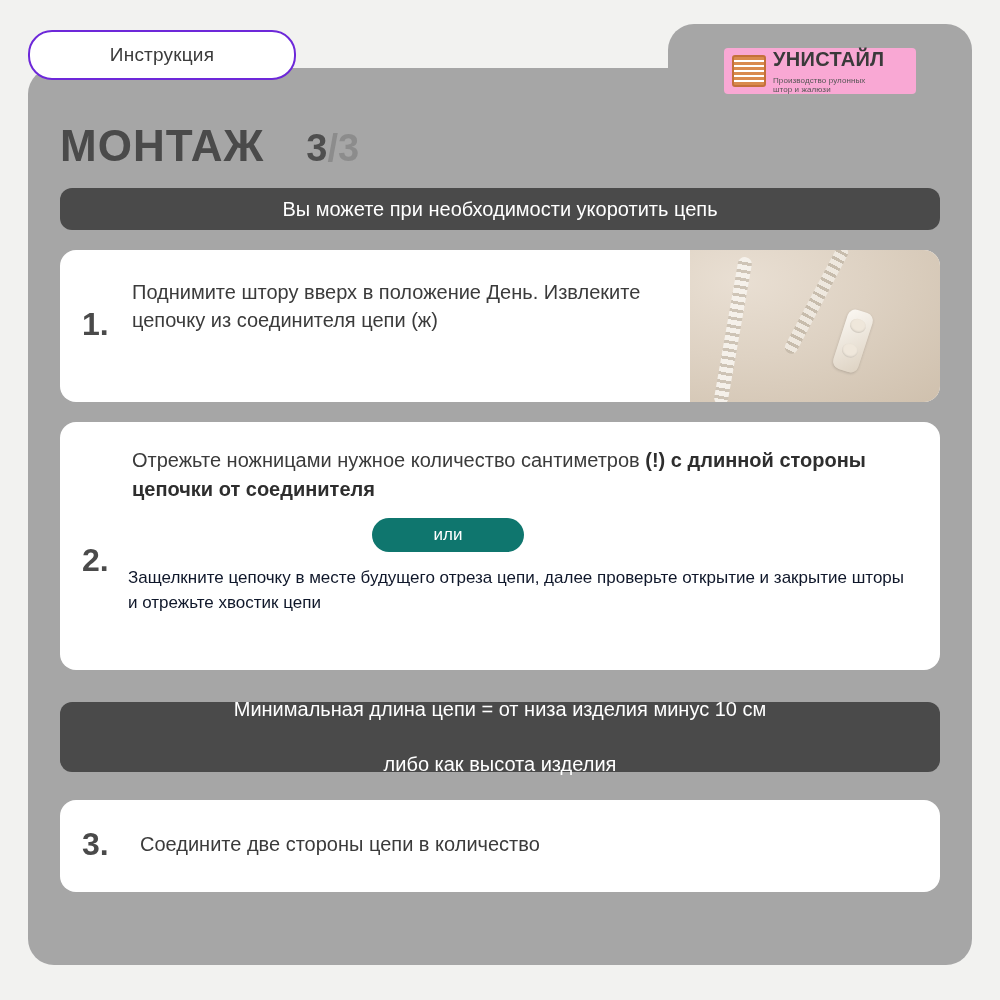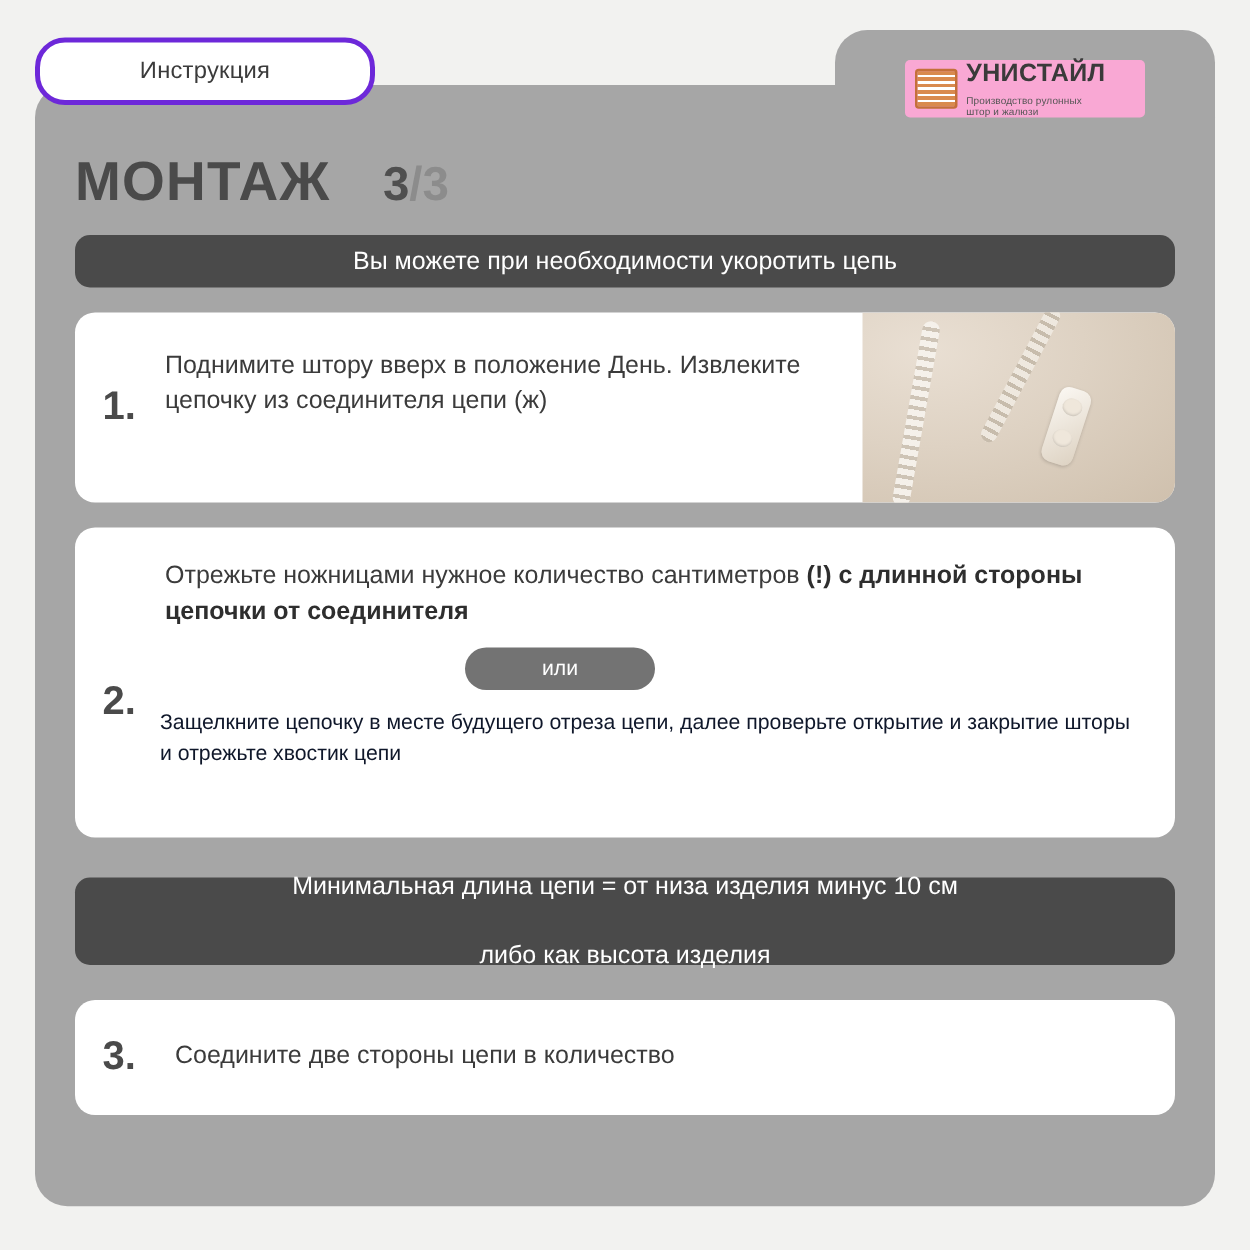--- a/index.html
+++ b/index.html
@@ -23,21 +23,21 @@
   }
 
   
   .instruction-tab {
     position: absolute;
     left: 28px;
     top: 30px;
     width: 264px;
     height: 46px;
     background: #ffffff;
-    border: 4px solid #6d28d9;
+    border: 2px solid #6d28d9;
     border-radius: 24px;
     display: flex;
     align-items: center;
     justify-content: center;
     z-index: 5;
   }
   .instruction-tab span {
     font-size: 19px;
     color: #3b3b3b;
     letter-spacing: 0.2px;
@@ -213,21 +213,21 @@
   .c2-block-a .bold {
     font-weight: bold;
     color: #2e2e2e;
   }
   .or-pill {
     position: absolute;
     left: 312px;
     top: 96px;
     width: 152px;
     height: 34px;
-    background: #737373;
+    background: #0f766e;
     border-radius: 17px;
     display: flex;
     align-items: center;
     justify-content: center;
     color: #ffffff;
     font-size: 17px;
   }
   .c2-block-b {
     position: absolute;
     left: 68px;

